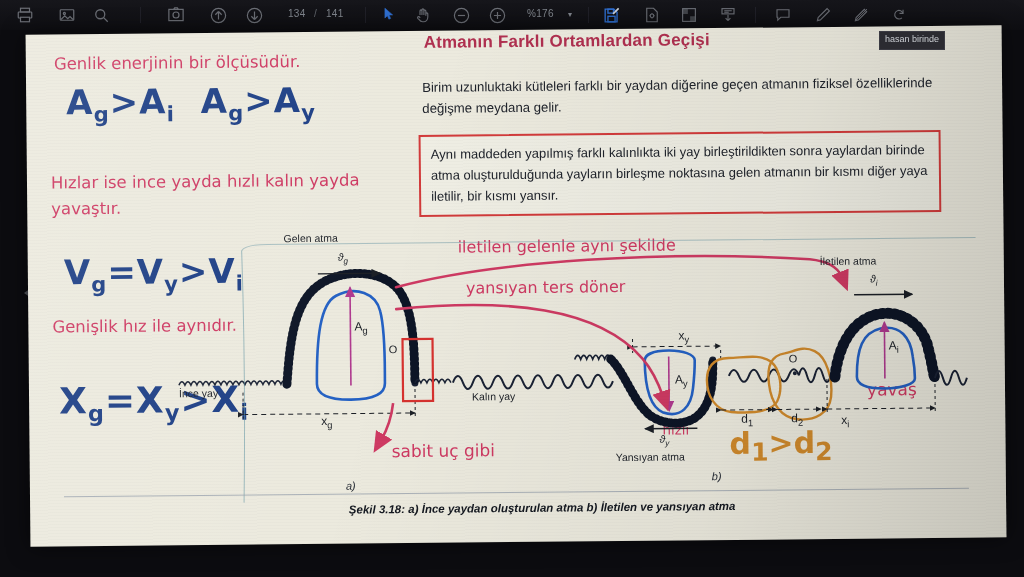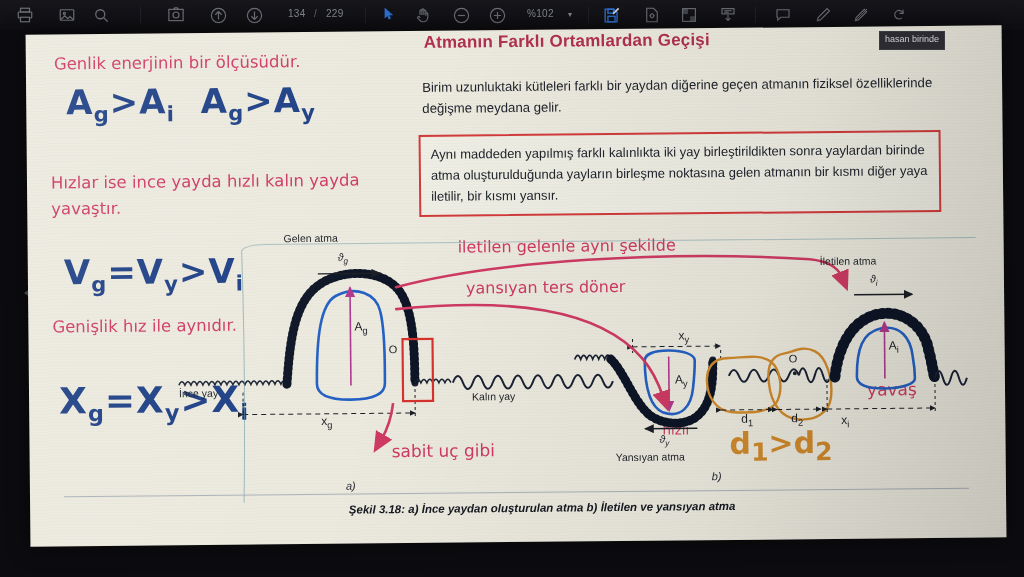--- a/index.html
+++ b/index.html
@@ -137,21 +137,21 @@
 
     <div class="tb-ico" style="left:243px">
       <svg viewBox="0 0 24 24" width="19" height="19" fill="none" stroke="currentColor" stroke-width="1.5">
         <circle cx="12" cy="12" r="9"></circle>
           <path d="M12 7v10M12 17l-4-4M12 17l4-4"></path>
         </svg>
     </div>
 
     <div class="tb-txt" style="left:288px">134</div>
     <div class="tb-txt" style="left:314px;opacity:.55">/</div>
-    <div class="tb-txt" style="left:326px">229</div>
+    <div class="tb-txt" style="left:326px">141</div>
 
     <div class="tb-sep" style="left:365px"></div>
 
     <div class="tb-cursor">
       <svg viewBox="0 0 24 24" width="14" height="18" fill="#2f6fd0" stroke="#2f6fd0" stroke-width="1">
         <path d="M5 2l0 17 4.2-4.2 2.6 6 3-1.3-2.7-5.8 6.1-.2z"></path>
         </svg>
     </div>
 
     <div class="tb-ico" style="left:412px">
@@ -167,21 +167,21 @@
         </svg>
     </div>
 
     <div class="tb-ico" style="left:486px">
       <svg viewBox="0 0 24 24" width="19" height="19" fill="none" stroke="currentColor" stroke-width="1.5">
         <circle cx="12" cy="12" r="9"></circle>
           <path d="M7.5 12h9M12 7.5v9"></path>
         </svg>
     </div>
 
-    <div class="tb-txt" style="left:527px">%102</div>
+    <div class="tb-txt" style="left:527px">%176</div>
     <div class="tb-txt" style="left:568px;font-size:8px;top:10px">▾</div>
 
     <div class="tb-sep" style="left:588px"></div>
 
     <div class="tb-ico tb-blue" style="left:600px">
       <svg viewBox="0 0 24 24" width="19" height="19" fill="none" stroke="#2f6fd0" stroke-width="1.7">
         <path d="M4 4h11l4 4v12H4z"></path>
           <rect x="7.5" y="4" width="7" height="5"></rect>
         <rect x="7.5" y="13" width="9" height="7"></rect>
         <path d="M14 10l7-7" stroke="#cfd3d8" stroke-width="2"></path>

